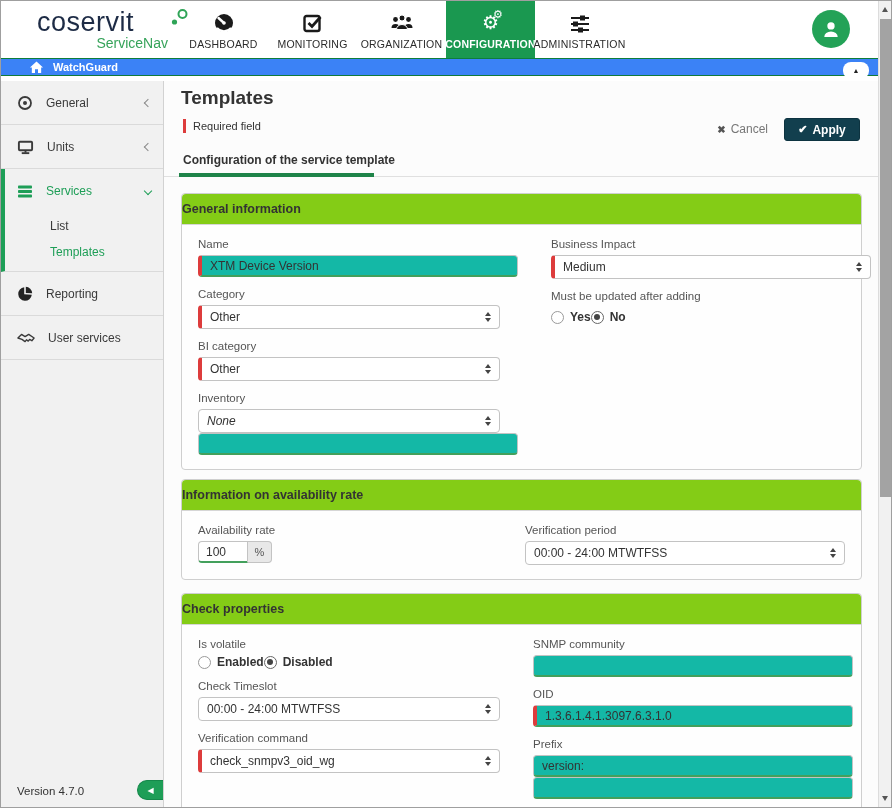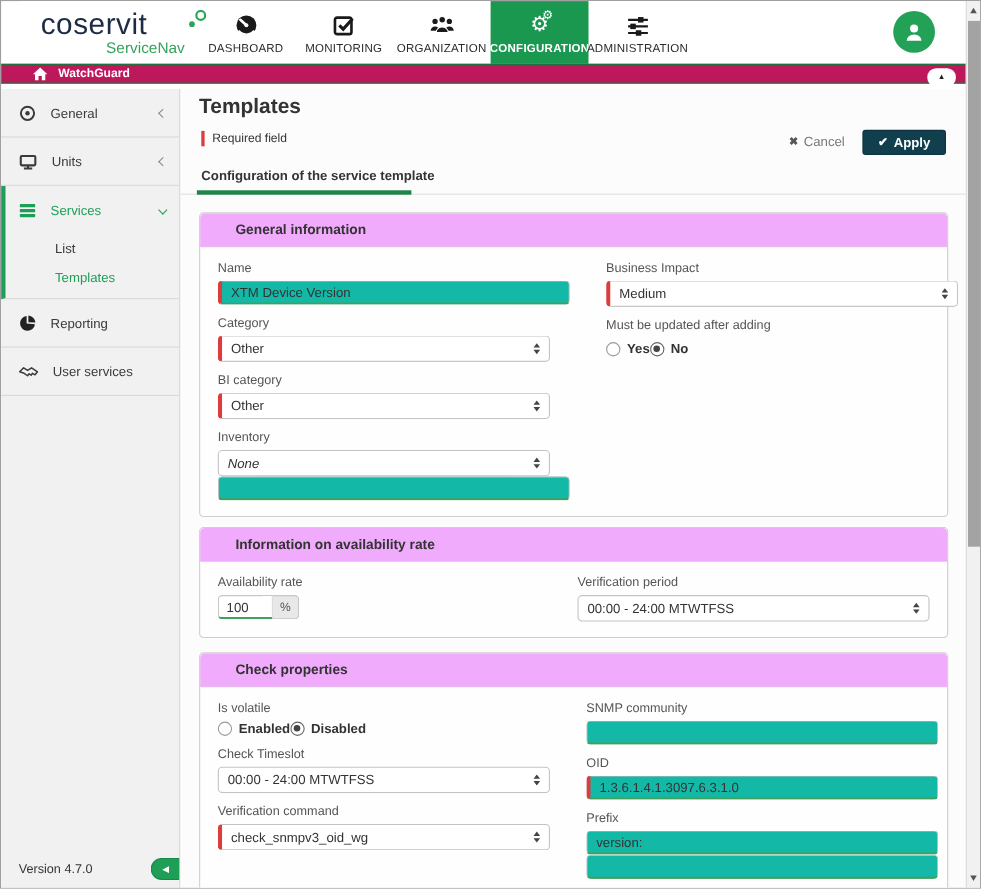--- a/index.html
+++ b/index.html
@@ -19,21 +19,21 @@
   .nav-item .nlabel { font-size:10.5px; letter-spacing:.2px; color:#2b2b2b; margin-top:2px; white-space:nowrap; }
   .nav-item.active { background:#1a9850; }
   .nav-item.active .nlabel { color:#fff; font-weight:bold; }
   .nav-item.active .nicon { color:#fff; }
   .gear-big { font-size:19px; line-height:19px; }
   .gear-small { font-size:11px; line-height:11px; position:absolute; margin-left:15px; margin-top:-16px; }
 
   .avatar { position:absolute; right:28px; top:9px; width:38px; height:38px; border-radius:50%; background:#23a257; display:flex; align-items:center; justify-content:center; cursor:pointer; }
 
   
-  .crumbbar { position:absolute; left:0; top:57px; right:13px; height:18px; background:#be185d; border-top:1px solid #0e7d3c; border-bottom:1px solid #117a3b; }
+  .crumbbar { position:absolute; left:0; top:57px; right:13px; height:18px; background:#3b82f6; border-top:1px solid #0e7d3c; border-bottom:1px solid #117a3b; }
   .crumb { position:absolute; left:28px; top:0; height:100%; display:flex; align-items:center; gap:9px; }
   .crumb-label { color:#fff; font-size:11px; font-weight:bold; }
   .collapse-up { position:absolute; right:9px; top:3px; width:26px; height:17px; background:#fff; border-radius:8px; display:flex; align-items:center; justify-content:center; font-size:7px; color:#222; cursor:pointer; }
 
   
   .bodyarea { position:absolute; left:0; top:80px; right:0; bottom:0; }
 
   
   .sidebar { position:absolute; left:0; top:0; bottom:0; width:163px; background:#f1f1f1; border-right:1px solid #d2d2d2; }
   .side-item { height:44px; display:flex; align-items:center; padding:0 12px 0 16px; border-bottom:1px solid #dadada; cursor:pointer; }
@@ -59,21 +59,21 @@
   .cancel-link .x { font-size:10px; color:#555; font-weight:bold; }
   .apply-btn { position:absolute; right:18px; top:37px; width:76px; height:23px; background:#123f4e; border:1px solid #0d3340; border-radius:3px; color:#fff; font-size:12px; font-weight:bold; display:flex; align-items:center; justify-content:center; gap:5px; cursor:pointer; }
   .apply-btn .ck { font-size:11px; }
 
   .tabbar { position:absolute; left:0; right:0; top:68px; height:28px; border-bottom:1px solid #e0e0e0; }
   .tab { position:absolute; left:19px; top:4px; font-size:12px; font-weight:bold; color:#333; cursor:pointer; }
   .tab-underline { position:absolute; left:15px; top:24px; width:195px; height:4px; background:#1e8449; }
 
   
   .panel { position:absolute; left:17px; width:681px; background:#fefefe; border:1px solid #cfcfcf; border-radius:4px; }
-  .panel-header { height:31px; line-height:30px; padding:0 32px; background:#f0abfc; border-bottom:1px solid #d6d6d6; border-radius:4px 4px 0 0; font-size:12.5px; font-weight:600; color:#333; }
+  .panel-header { height:31px; line-height:30px; padding:0 0; background:#84cc16; border-bottom:1px solid #d6d6d6; border-radius:4px 4px 0 0; font-size:12.5px; font-weight:600; color:#333; }
   .panel-body { padding:2px 16px 14px; display:flex; }
   .fcol { width:320px; }
   .fcol.left { margin-right:33px; }
   .flabel { font-size:11.5px; color:#555; margin:11px 0 5px; }
   .tinput { height:22px; width:320px; border:1px solid #c3c3c3; border-bottom:2px solid #43a05c; border-radius:4px; padding:0 8px; font-size:12px; color:#333; background:#14b8a6; font-family:"Liberation Sans", sans-serif; display:block; }
   .req { border-left:4px solid #dd3c3c !important; }
   .fselect { position:relative; height:24px; width:302px; border:1px solid #c3c3c3; border-radius:4px; background:#fff; display:flex; align-items:center; padding:0 24px 0 8px; font-size:12px; color:#333; cursor:pointer; }
   .fselect.wide { width:320px; }
   .fselect .stepper { position:absolute; right:8px; top:50%; transform:translateY(-50%); display:flex; flex-direction:column; gap:2px; }
   .stepper i { display:block; width:0; height:0; border-left:3.5px solid transparent; border-right:3.5px solid transparent; }

